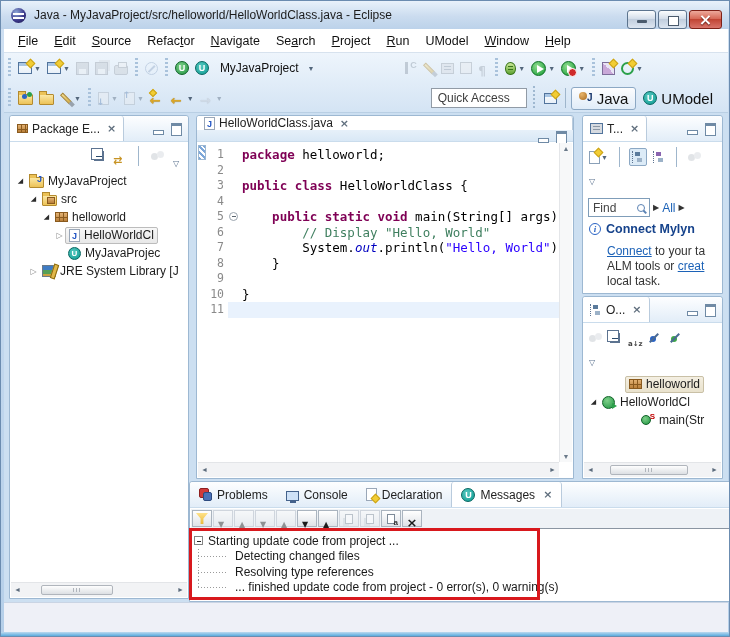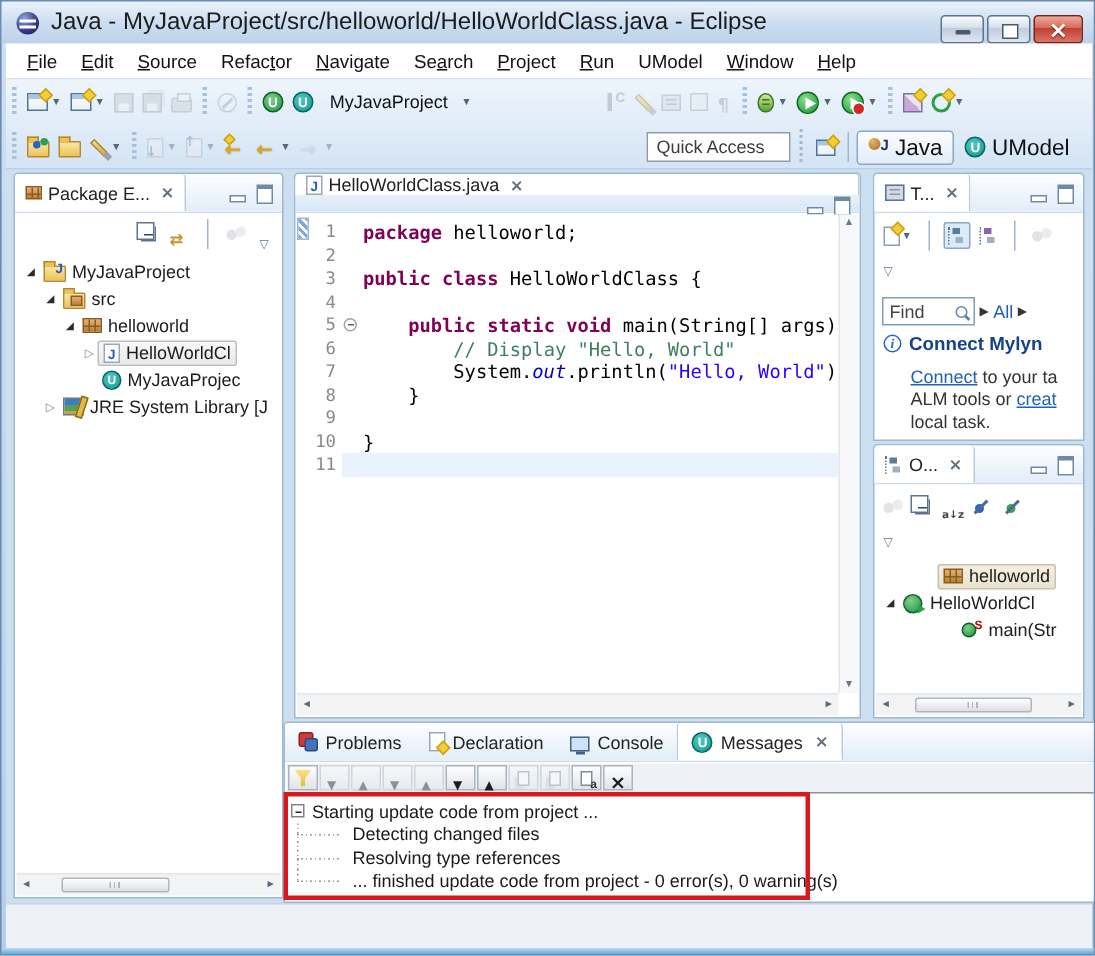--- a/index.html
+++ b/index.html
@@ -2,21 +2,21 @@
 <html><head>
 <meta charset="utf-8">
 <style>
   html,body{margin:0;padding:0;background:#9eb6d2;font-family:"Liberation Sans",sans-serif;}
   *{box-sizing:border-box;}
   .win{position:relative;width:730px;height:637px;background:linear-gradient(#cfe0f2,#b5cfe9);overflow:hidden;border:1px solid #6b8cb0;}
   
   .titlebar{position:absolute;left:0;top:0;width:730px;height:28px;background:linear-gradient(#e9f2fb,#cbdcef 55%,#bcd2ea);display:flex;align-items:center;}
   .ic-eclipse{width:15px;height:15px;margin:0 8px 0 10px;border-radius:50%;background:radial-gradient(circle at 35% 30%,#8ea9d8 0%,#3c3a8c 55%,#171246 100%);position:relative;flex:none;}
   .ic-eclipse::after{content:"";position:absolute;left:2px;right:2px;top:5px;height:2px;background:#fff;box-shadow:0 4px 0 #fff;}
-  .wtitle{font-size:16px;color:#1c1c1c;}
+  .wtitle{font-size:12px;color:#1c1c1c;}
   .wbtns{position:absolute;right:9px;top:9px;display:flex;gap:2px;}
   .wb{width:29px;height:19px;border:1px solid #5c748e;border-radius:3px;background:linear-gradient(#fbfdfe,#d4deea 45%,#bfccdc 46%,#dde6f1);position:relative;}
   .wb-close{width:33px;border-color:#7e2017;background:linear-gradient(#eda99b,#d76a58 45%,#bf4130 46%,#d9746a);}
   .wb-min::after{content:"";position:absolute;left:9px;bottom:5px;width:10px;height:3px;background:#4a5a6c;border-radius:1px;}
   .wb-max::after{content:"";position:absolute;left:9px;top:5px;width:9px;height:8px;border:1.5px solid #4a5a6c;background:#fff;}
   .wb-close::after{content:"×";position:absolute;left:0;right:0;top:-1px;text-align:center;font:bold 16px/19px "DejaVu Sans",sans-serif;color:#fff;text-shadow:0 1px 1px #5a1008;}
   
   .menubar{position:absolute;left:3px;top:28px;width:724px;height:24px;background:#fff;border-bottom:1px solid #d7e2ee;display:flex;align-items:center;padding-left:6px;font-size:12.5px;color:#111;}
   .menu-item{padding:3px 8px;text-align:center;}
   .menu-item u{text-decoration:underline;}
@@ -660,26 +660,26 @@
   </div>
 
   <div class="panel" id="bottom">
     <div class="phead">
       <div class="btabs" id="btabs">
           <div class="btab">
             <span class="ic ic-problems"></span>
             <span>Problems</span>
           </div>
           <div class="btab">
+            <span class="ic ic-console"></span>
+            <span>Console</span>
+          </div>
+          <div class="btab">
             <span class="ic ic-declaration"></span>
             <span>Declaration</span>
-          </div>
-          <div class="btab">
-            <span class="ic ic-console"></span>
-            <span>Console</span>
           </div>
           <div class="btab active">
             <span class="ic ic-umodel-project"></span>
             <span>Messages</span>
             <span class="tclose">×</span>
           </div>
         </div>
       <div class="pbtns">
         <span class="pb pb-min"></span>
         <span class="pb pb-max"></span>

